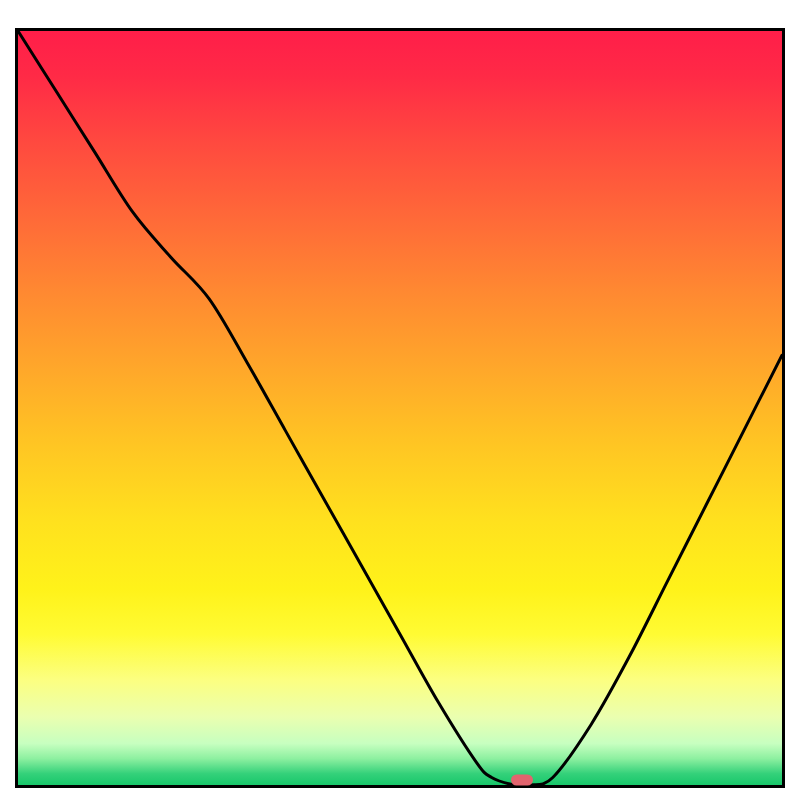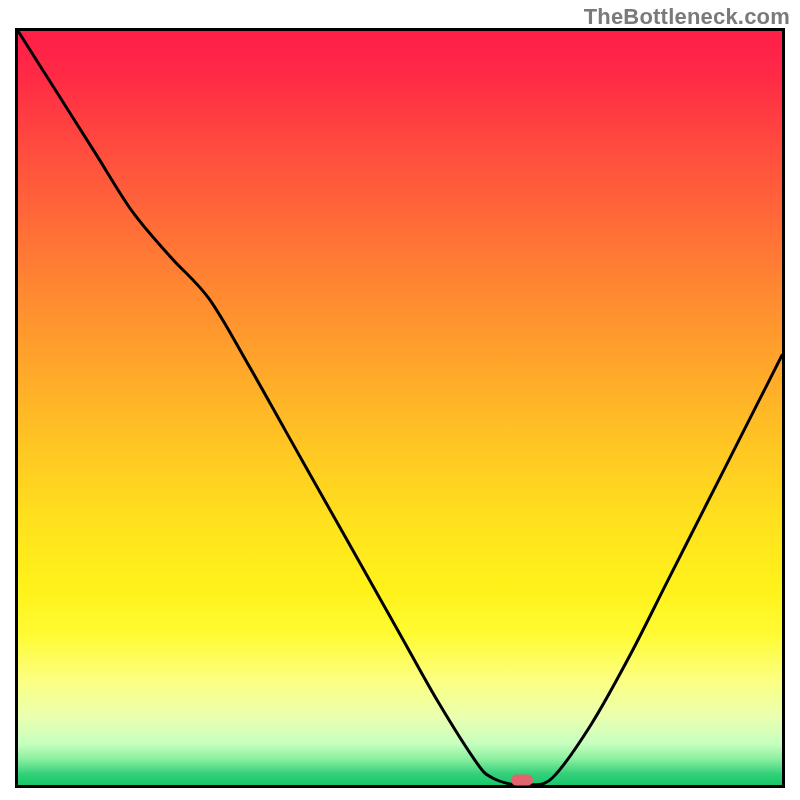--- a/index.html
+++ b/index.html
@@ -50,21 +50,20 @@
     border-radius: 6px;
     background: #e2646e;
     transform: translate(-50%, -50%);
   }
 </style>
 </head>
 <body>
 
 <div class="stage">
 
-  <div class="watermark">TheBottleneck.com</div>
 
   <div class="plot-frame">
     <svg class="plot" viewBox="0 0 764 754" preserveAspectRatio="none">
       <defs>
         <linearGradient id="bg-grad" x1="0" y1="0" x2="0" y2="1">
             <stop offset="0%" stop-color="#ff1e49"></stop>
             <stop offset="6%" stop-color="#ff2a46"></stop>
             <stop offset="15%" stop-color="#ff4a3f"></stop>
             <stop offset="25%" stop-color="#ff6a38"></stop>
             <stop offset="35%" stop-color="#ff8a31"></stop>

